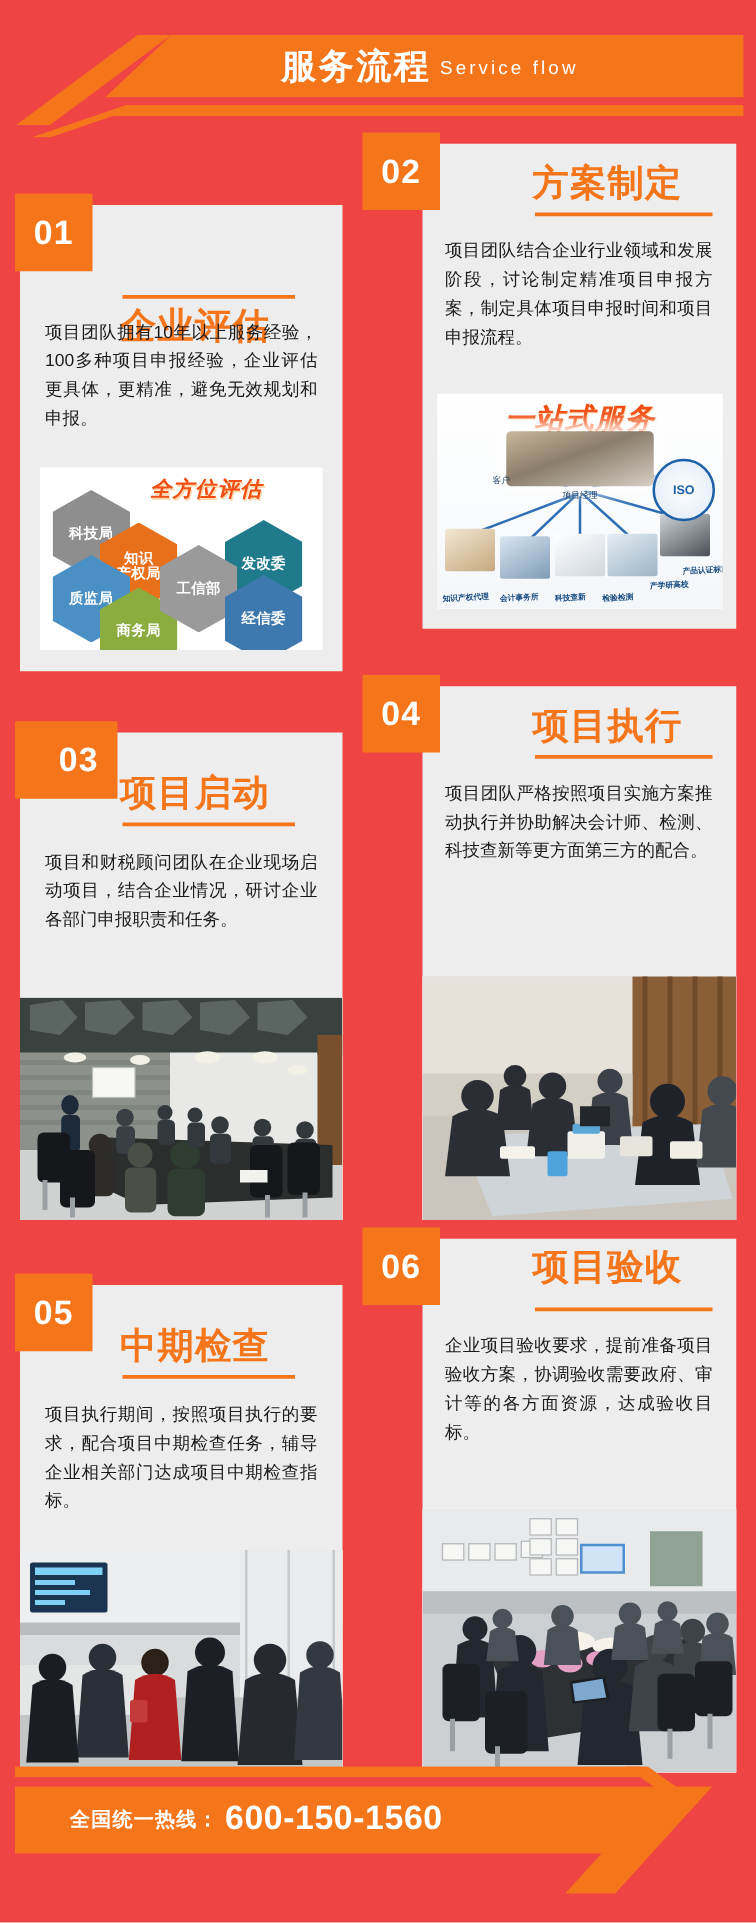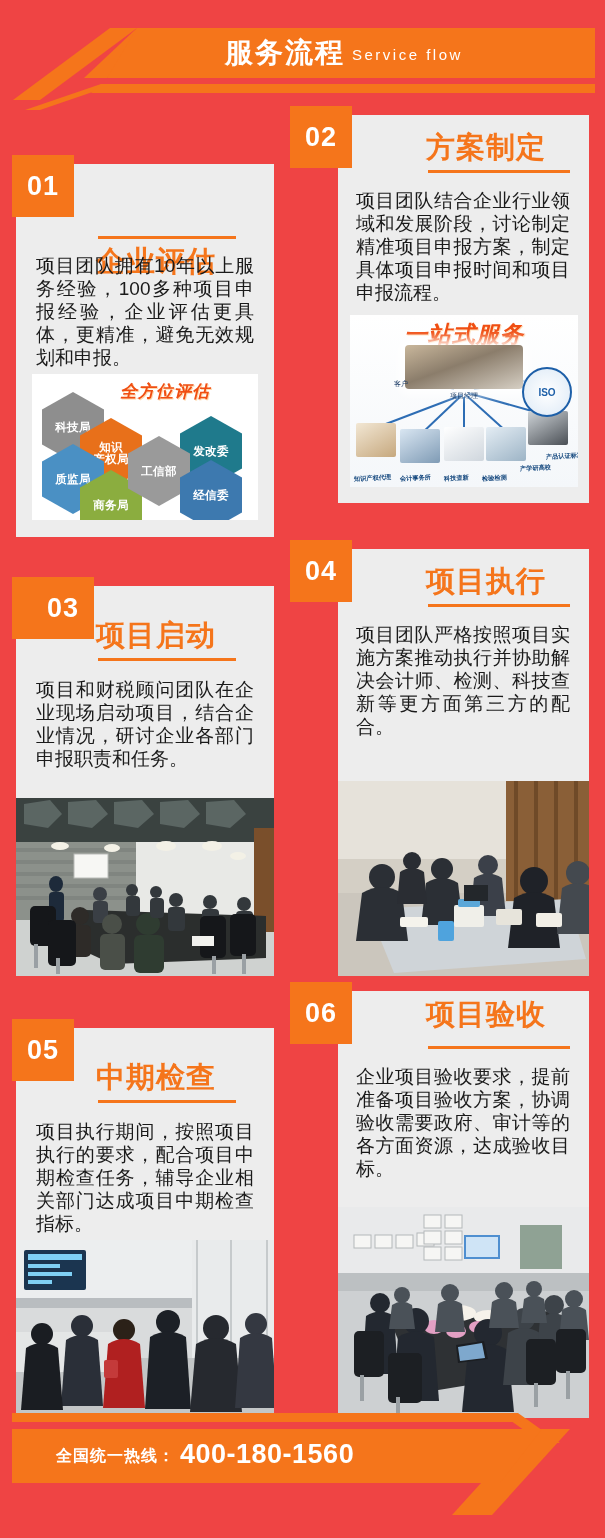--- a/index.html
+++ b/index.html
@@ -57,21 +57,21 @@
     color:#fff;font-size:27px;font-weight:700;
     display:flex;align-items:center;justify-content:center;
     z-index:4;letter-spacing:1px;
   }
   .c-title{
     position:absolute;color:#F5751B;font-size:29px;font-weight:700;
     letter-spacing:1px;white-space:nowrap;line-height:30px;
   }
   .c-title-rule{position:absolute;height:3px;background:#F5751B;}
   .c-body{
-    position:absolute;color:#1a1a1a;font-size:19px;line-height:23px;
+    position:absolute;color:#1a1a1a;font-size:14px;line-height:23px;
     letter-spacing:0px;text-align:justify;
   }
 
   
   .panel{position:absolute;overflow:hidden;background:#fff;}
 
   
   .hexart{position:absolute;left:0;top:0;width:100%;height:100%;background:#fff;}
   .hexart-title{
     position:absolute;left:88px;top:6px;font-size:17px;font-weight:700;
@@ -515,16 +515,16 @@
       </svg>
     </div>
   </div>
 
   <div class="footer">
     <div class="ft-stripe-tail"></div>
     <div class="ft-stripe"></div>
     <div class="ft-band-tail"></div>
     <div class="ft-band"></div>
     <div class="ft-label">全国统一热线：</div>
-    <div class="ft-phone">400-180-1560</div>
+    <div class="ft-phone">600-150-1560</div>
   </div>
 
 </div>
 
 </body></html>

